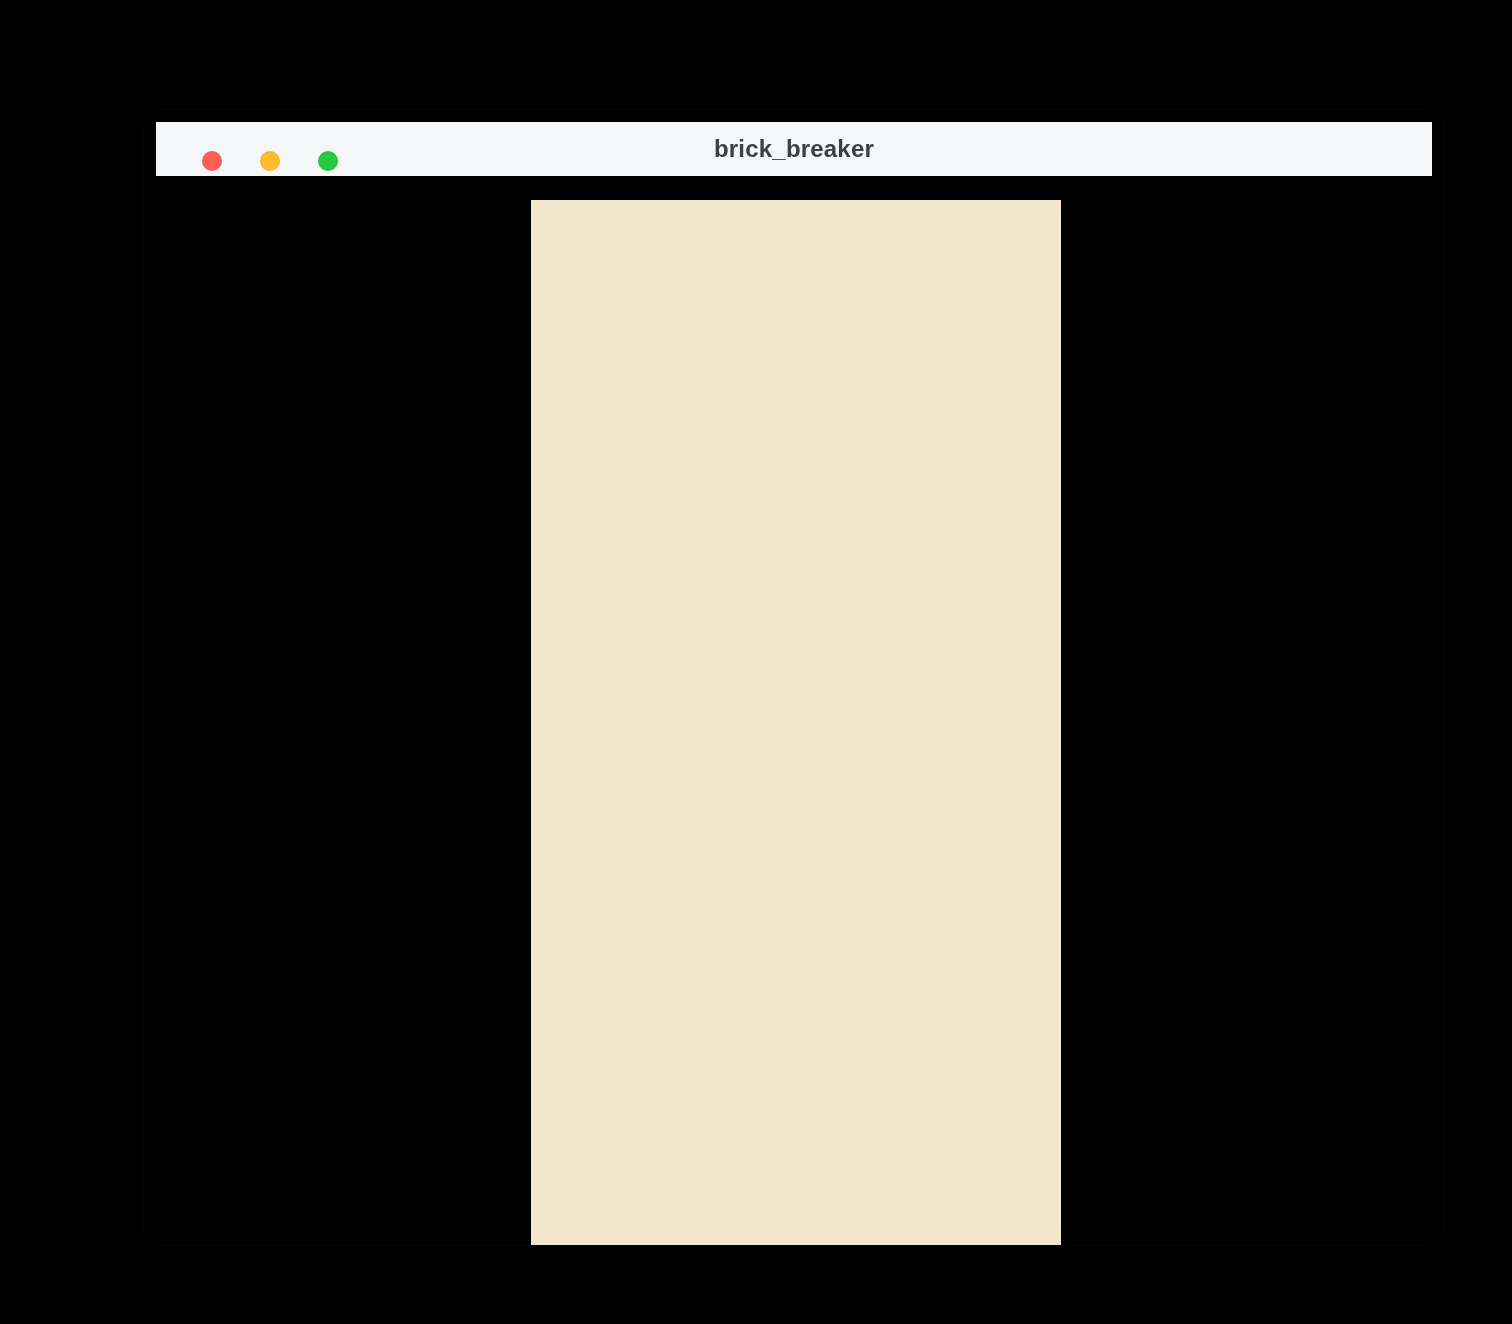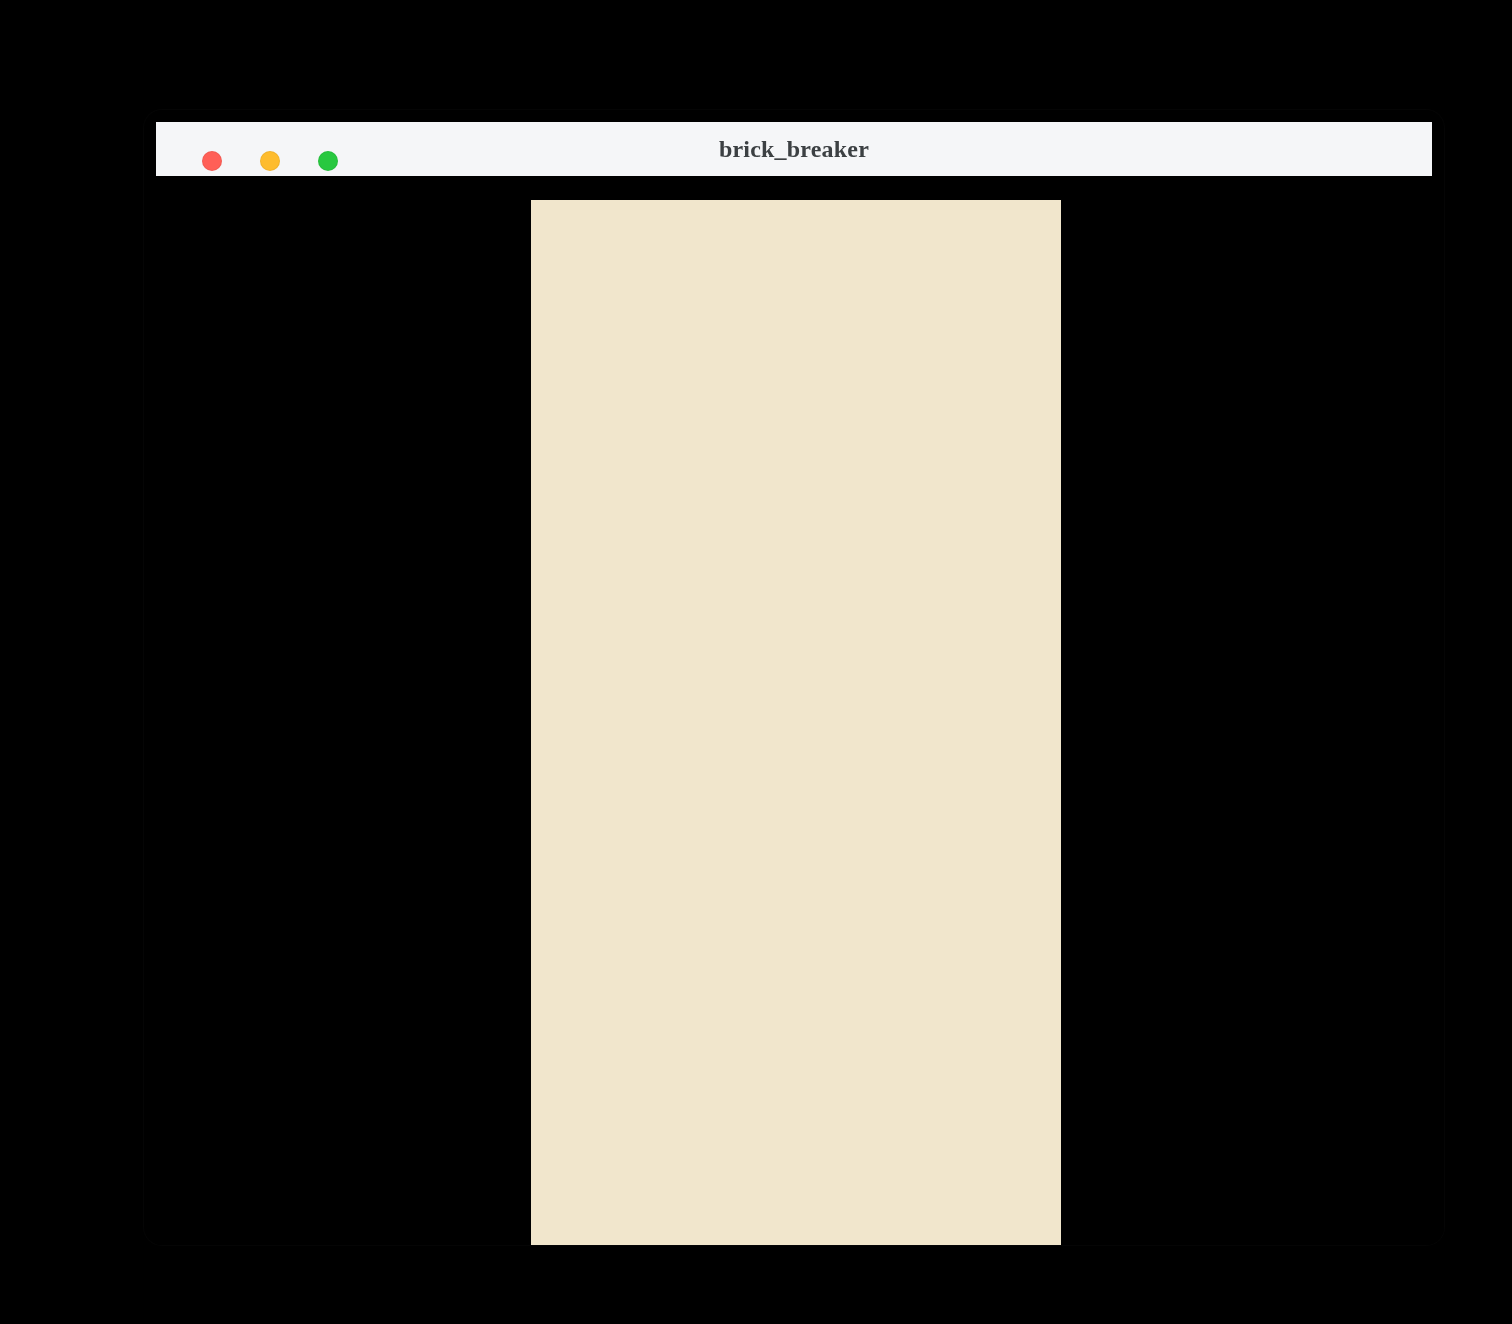--- a/index.html
+++ b/index.html
@@ -1,19 +1,18 @@
 <!DOCTYPE html>
 <html><head>
   <meta charset="utf-8">
   <style>
     * {
       margin: 12px;
       padding: 0;
       box-sizing: border-box;
-      font-family: Liberation Serif, serif;
     }
     body {
       width: 1512px;
       height: 1324px;
       background: #000000;
       font-family: -apple-system, BlinkMacSystemFont, "Segoe UI", Helvetica, Arial, sans-serif;
       position: relative;
       overflow: hidden;
     }
     .window {

